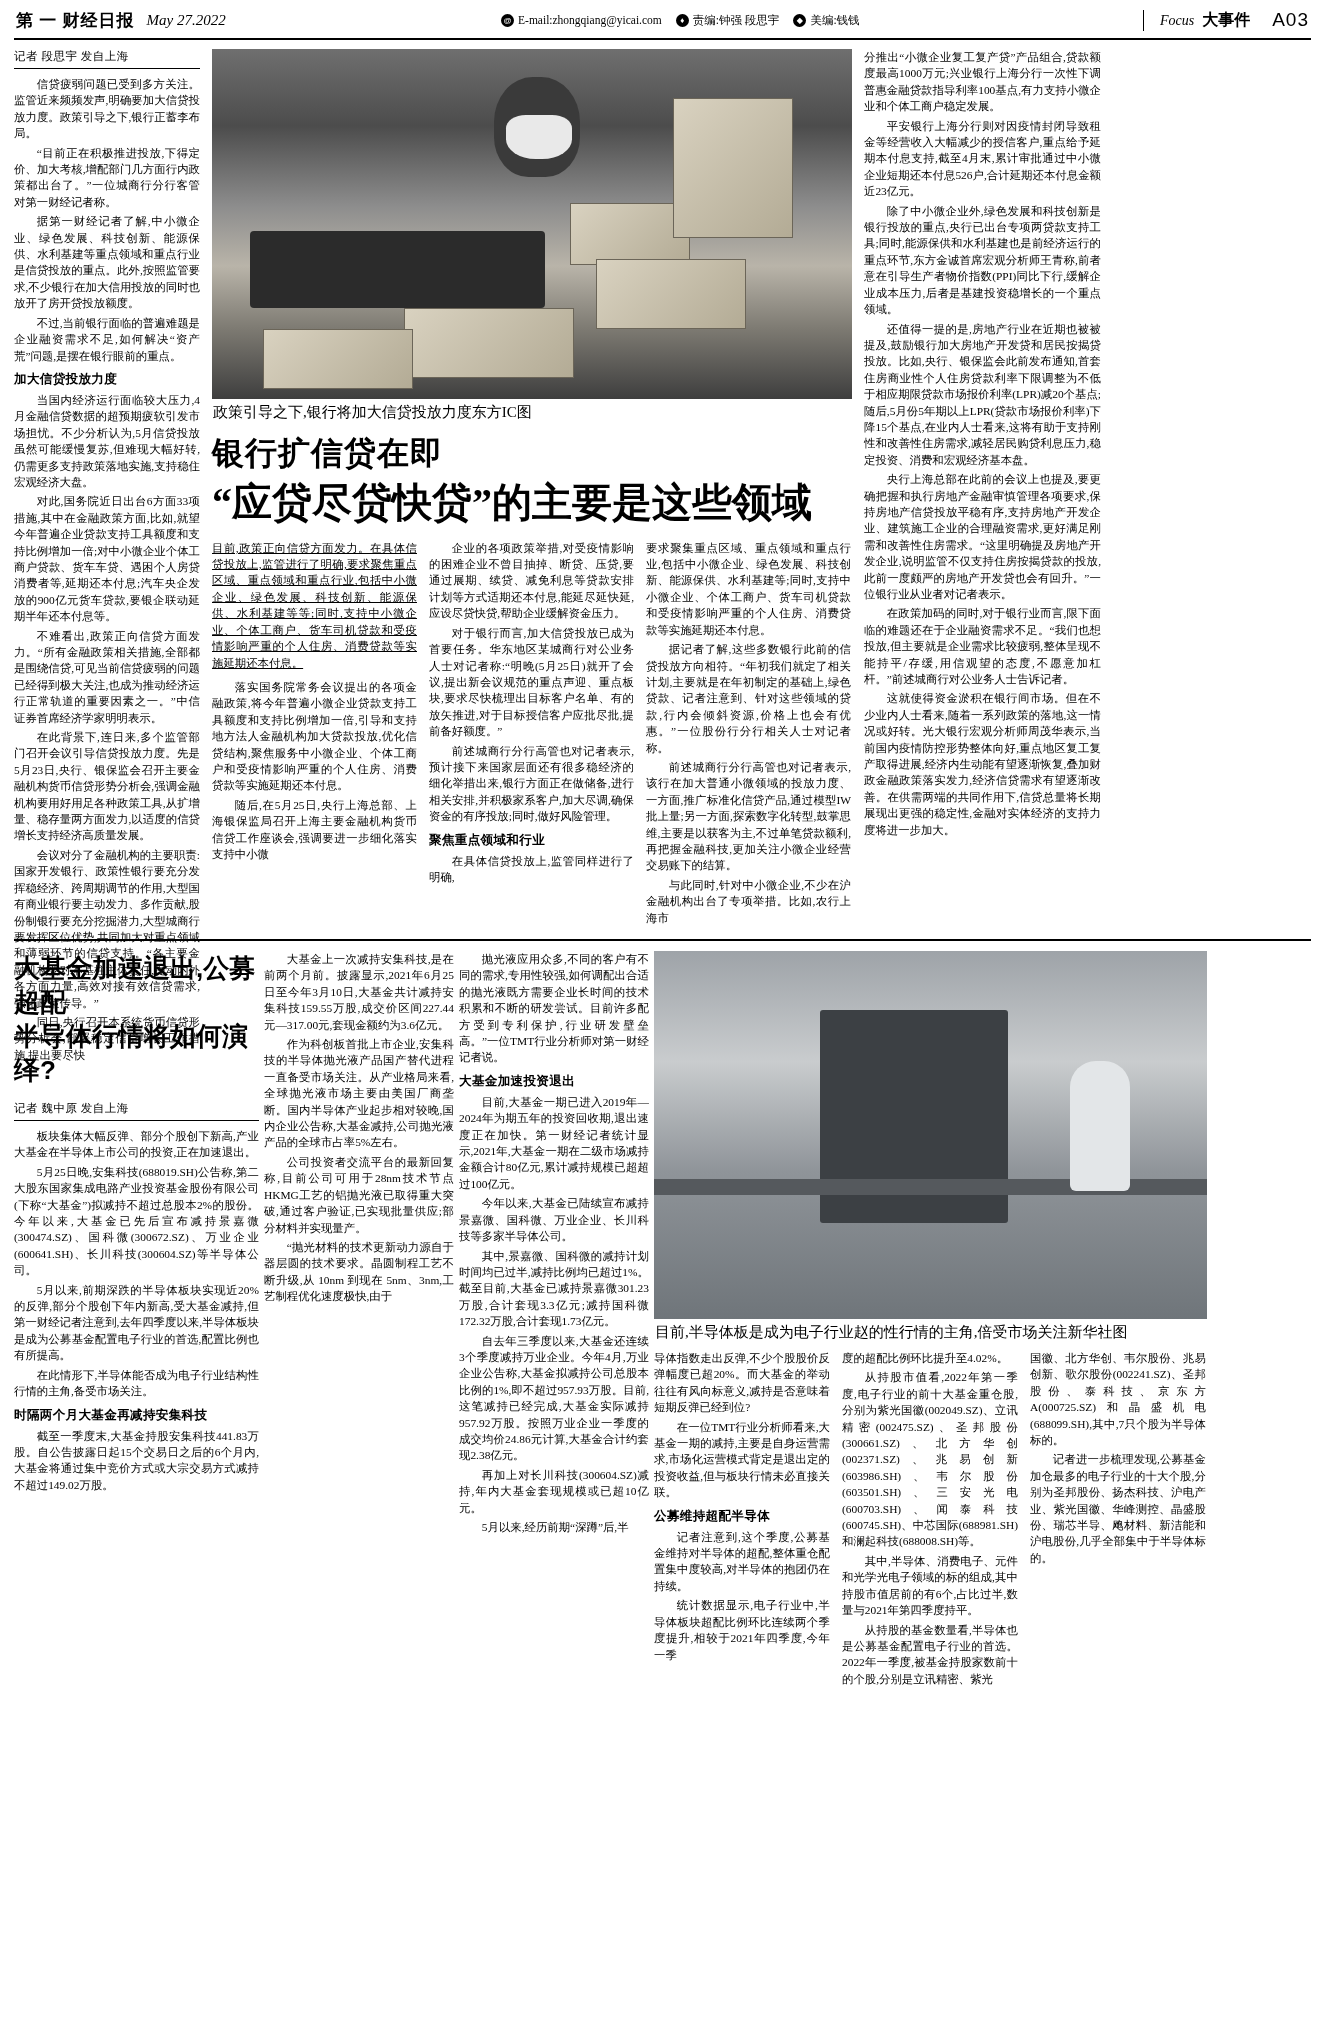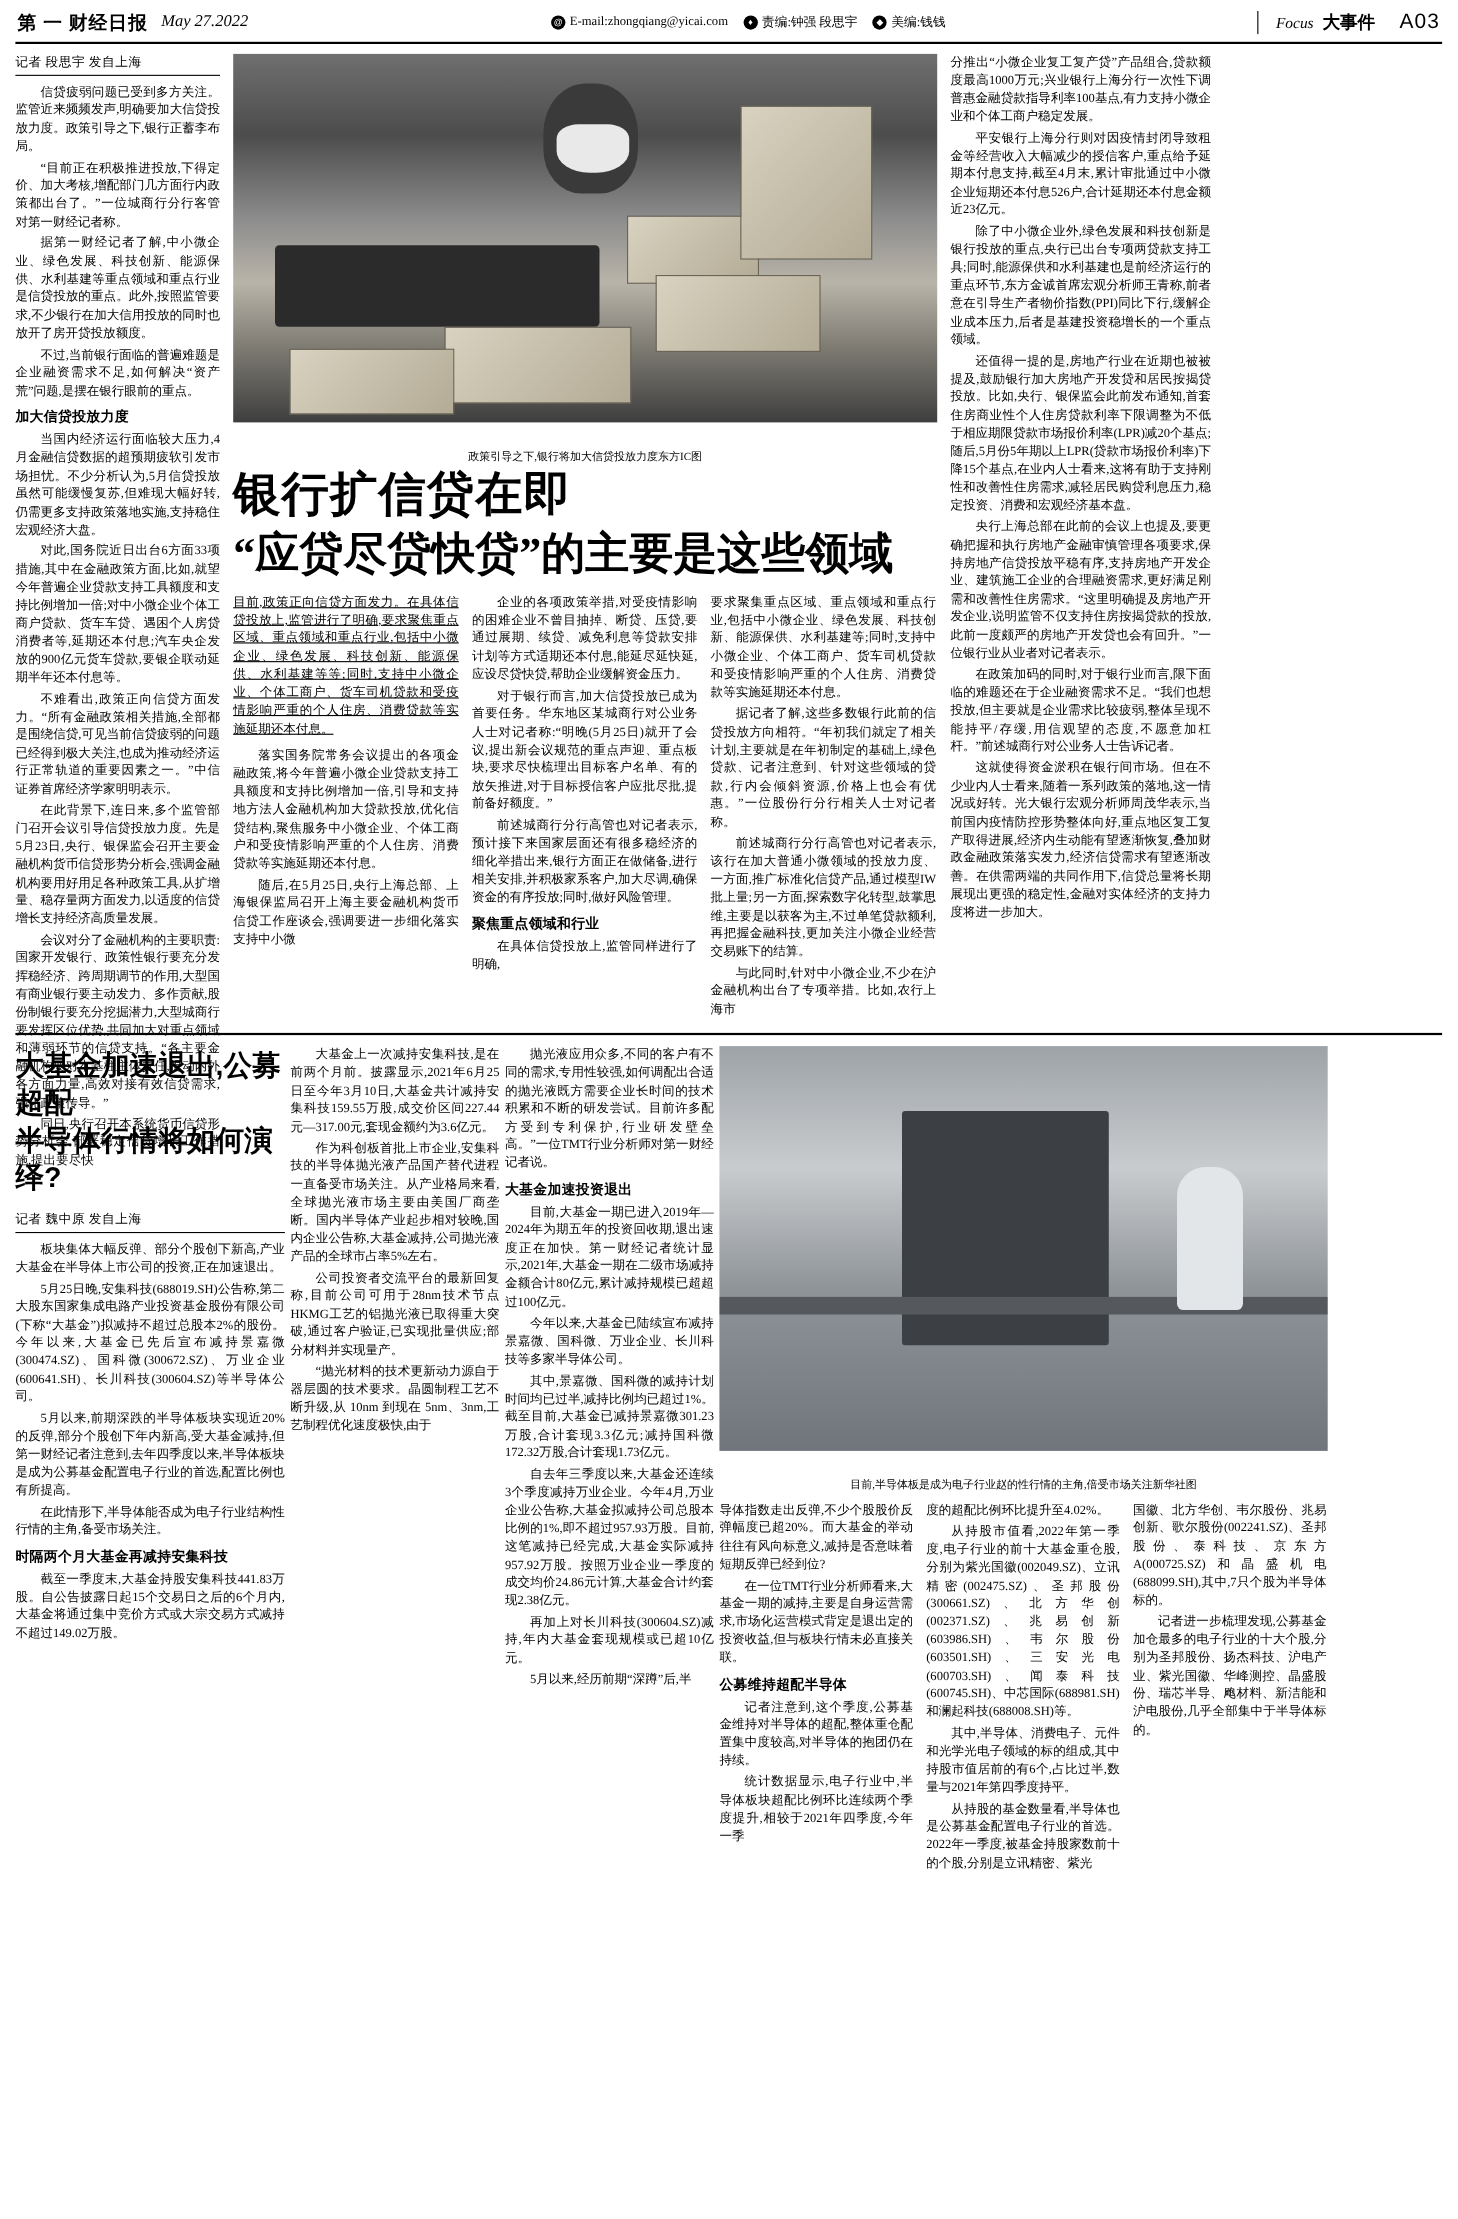--- a/index.html
+++ b/index.html
@@ -138,30 +138,29 @@
   }
   .photo .machine {
     position: absolute;
     left: 6%; top: 52%;
     width: 46%; height: 22%;
     background: #2b2b2b;
     border-radius: 4px;
   }
   .cap-row {
     display: flex;
-    justify-content: center;
-    font-size: 10px;
+    justify-content: flex-start;
+    font-size: 15px;
     padding: 4px 1px 0 1px;
-    margin-top: 20px;
   }
   .headline-zone { margin-top: 6px; }
   .headline1 {
-    font-family: Liberation Mono, monospace;
+    font-family: Liberation Sans, sans-serif;
     font-weight: bold;
-    font-size: 43px;
+    font-size: 32px;
     line-height: 50px;
     letter-spacing: 1px;
   }
   .headline2 {
     font-family: Liberation Serif, serif;
     font-weight: bold;
     font-size: 40px;
     line-height: 50px;
     letter-spacing: 0px;
   }

